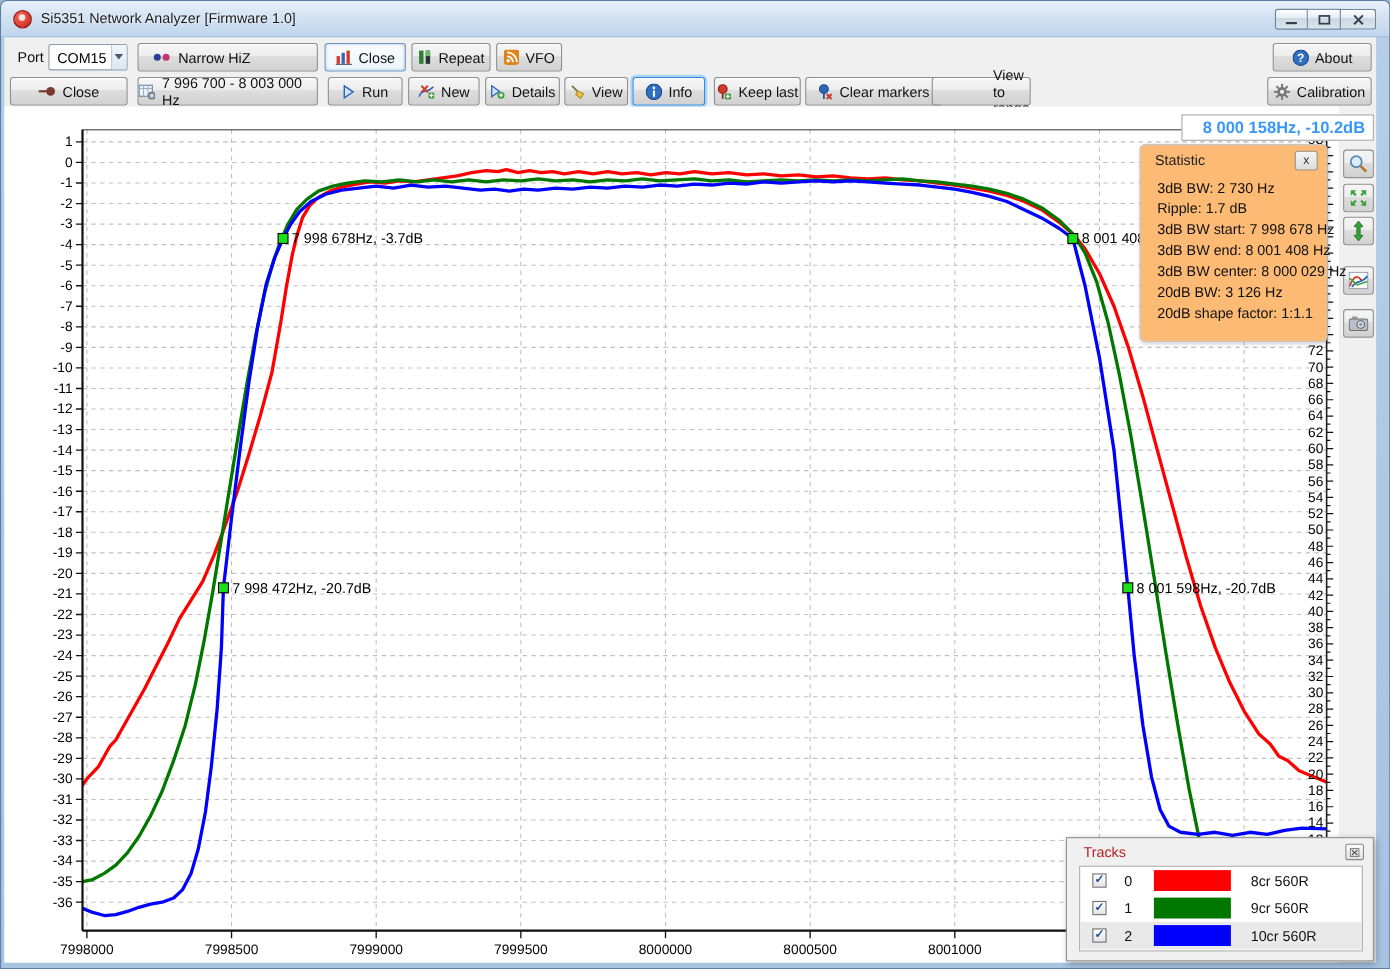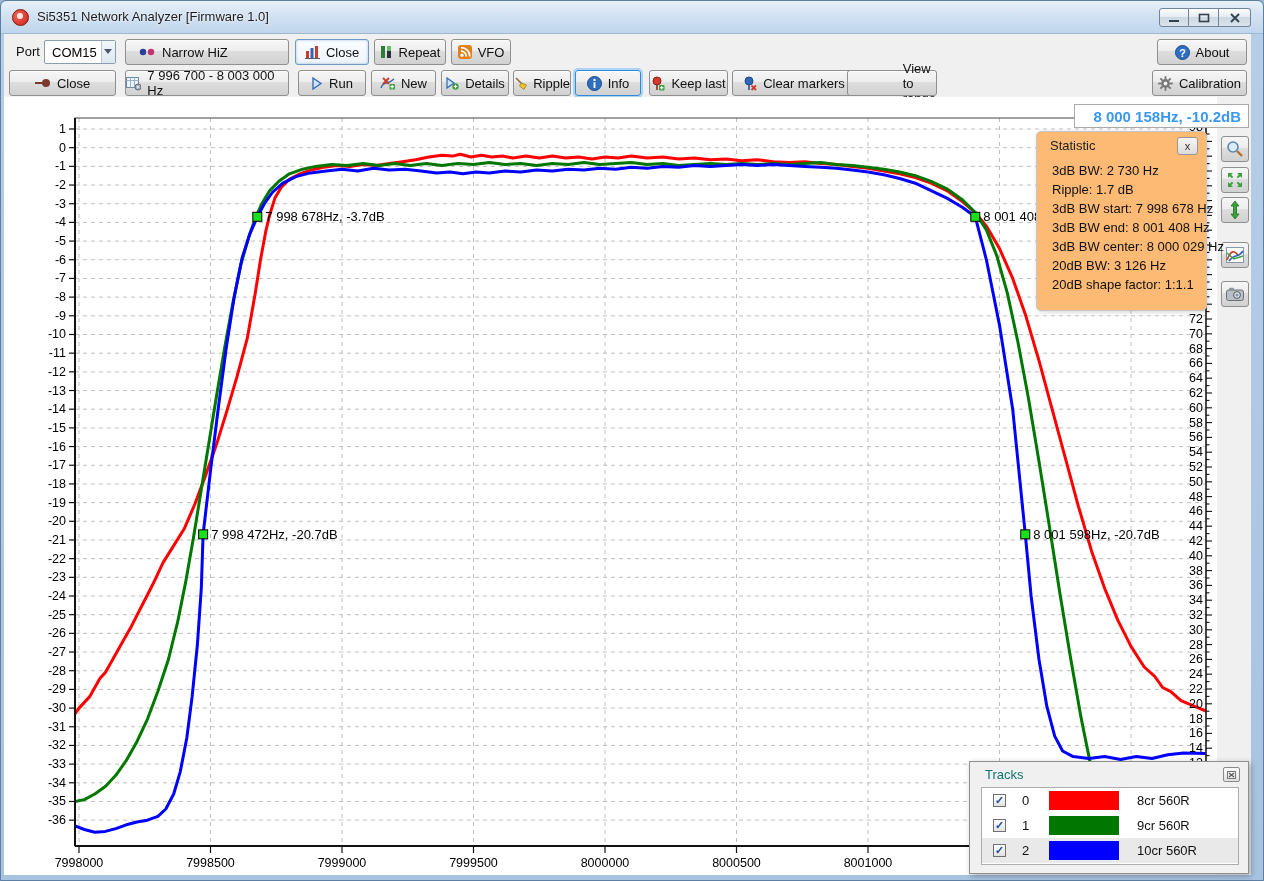--- a/index.html
+++ b/index.html
@@ -24,21 +24,21 @@
   .combo .val{padding:0 4px 0 7px;flex:1;}
   .combo .drop{width:16px;height:100%;display:flex;align-items:center;justify-content:center;background:linear-gradient(#f3f7fb,#dce7f2);border-left:1px solid #b8c6d4;}
   .chartsvg{position:absolute;left:0;top:63px;background:#ffffff;}
   .readout{position:absolute;left:1070px;top:70px;width:175px;height:24px;background:#fff;border:1px solid #a9a9a9;font-size:15px;font-weight:bold;color:#3a98f5;display:flex;align-items:center;justify-content:flex-end;padding-right:7px;z-index:6;}
   .statpanel{position:absolute;left:1032px;top:97px;width:171px;height:180px;background:#fdba74;border:1px solid #c6c6c6;border-radius:5px;box-shadow:1px 1px 4px rgba(0,0,0,.18);z-index:5;}
   .statpanel .ptitle{position:absolute;left:13px;top:6px;font-size:13px;color:#222;}
   .statpanel .closebtn{position:absolute;right:8px;top:5px;width:21px;height:18px;border:1px solid #979797;border-radius:3px;background:linear-gradient(#f6f6f6,#dcdcdc);font-size:11px;display:flex;align-items:center;justify-content:center;color:#333;}
   .statlines{position:absolute;left:15px;top:29px;font-size:13px;color:#111;line-height:19px;white-space:nowrap;}
   .sbtn{position:absolute;width:28px;height:26px;border:1px solid #8e8f8f;border-radius:3px;background:linear-gradient(#f6f6f6,#ededed 45%,#dedede 46%,#d1d1d1);display:flex;align-items:center;justify-content:center;}
   .trackspanel{position:absolute;left:965px;top:727px;width:280px;height:113px;background:#f0f0f0;border:1px solid #8f8f8f;box-shadow:2px 2px 6px rgba(0,0,0,.3);z-index:6;}
-  .trackspanel .ptitle{position:absolute;left:15px;top:5px;font-size:13px;color:#0f766e;}
+  .trackspanel .ptitle{position:absolute;left:15px;top:5px;font-size:13px;color:#b91c1c;}
   .trackspanel .closebtn{position:absolute;right:8px;top:5px;width:17px;height:15px;border:1px solid #8a8a8a;border-radius:2px;background:linear-gradient(#fcfcfc,#e0e0e0);font-size:8px;display:flex;align-items:center;justify-content:center;color:#444;}
   .tracklist{position:absolute;left:11px;top:25px;width:258px;height:78px;background:#fff;border:1px solid #adadad;}
   .trow{height:25px;display:flex;align-items:center;}
   .trow.alt{background:#e9e9e9;}
   .cbx{width:13px;height:13px;border:1px solid #707070;background:linear-gradient(#fefefe,#e2e2e2);margin-left:11px;display:flex;align-items:center;justify-content:center;font-size:11px;font-weight:bold;color:#2050a0;line-height:11px;}
   .tidx{width:14px;margin-left:16px;font-size:13px;color:#111;}
   .tswatch{width:70px;height:19px;margin-left:13px;}
   .tlabel{margin-left:18px;font-size:13px;color:#111;}
   svg text{font-family:"Liberation Sans",sans-serif;}
 </style>
@@ -157,21 +157,21 @@
           <circle cx="10.5" cy="9.5" r="3.2" fill="#3f9e3f"></circle>
           <path d="M10.5 7.8 v3.4 M8.8 9.5 h3.4" stroke="#fff" stroke-width="1.1"></path>
         </svg>
       <span>Details</span>
     </div>
     <div class="btn" style="left:509px;top:36px;width:58px;">
       <svg width="14" height="14">
           <line x1="2" y1="2" x2="8" y2="8" stroke="#8a6d3b" stroke-width="1.6"></line>
           <path d="M7 7 L12.5 9 L10 13.5 L5.5 10 Z" fill="#e9c43a" stroke="#b08f22"></path>
         </svg>
-      <span>Ripple</span>
+      <span>View</span>
     </div>
     <div class="btn focus" style="left:571px;top:36px;width:66px;">
       <svg width="15" height="15">
           <circle cx="7.5" cy="7.5" r="7" fill="#2f6fc2" stroke="#1c4a8a"></circle>
           <rect x="6.6" y="6.2" width="1.8" height="5.8" fill="#fff"></rect>
           <circle cx="7.5" cy="3.9" r="1.2" fill="#fff"></circle>
         </svg>
       <span>Info</span>
     </div>
     <div class="btn" style="left:645px;top:36px;width:79px;">

